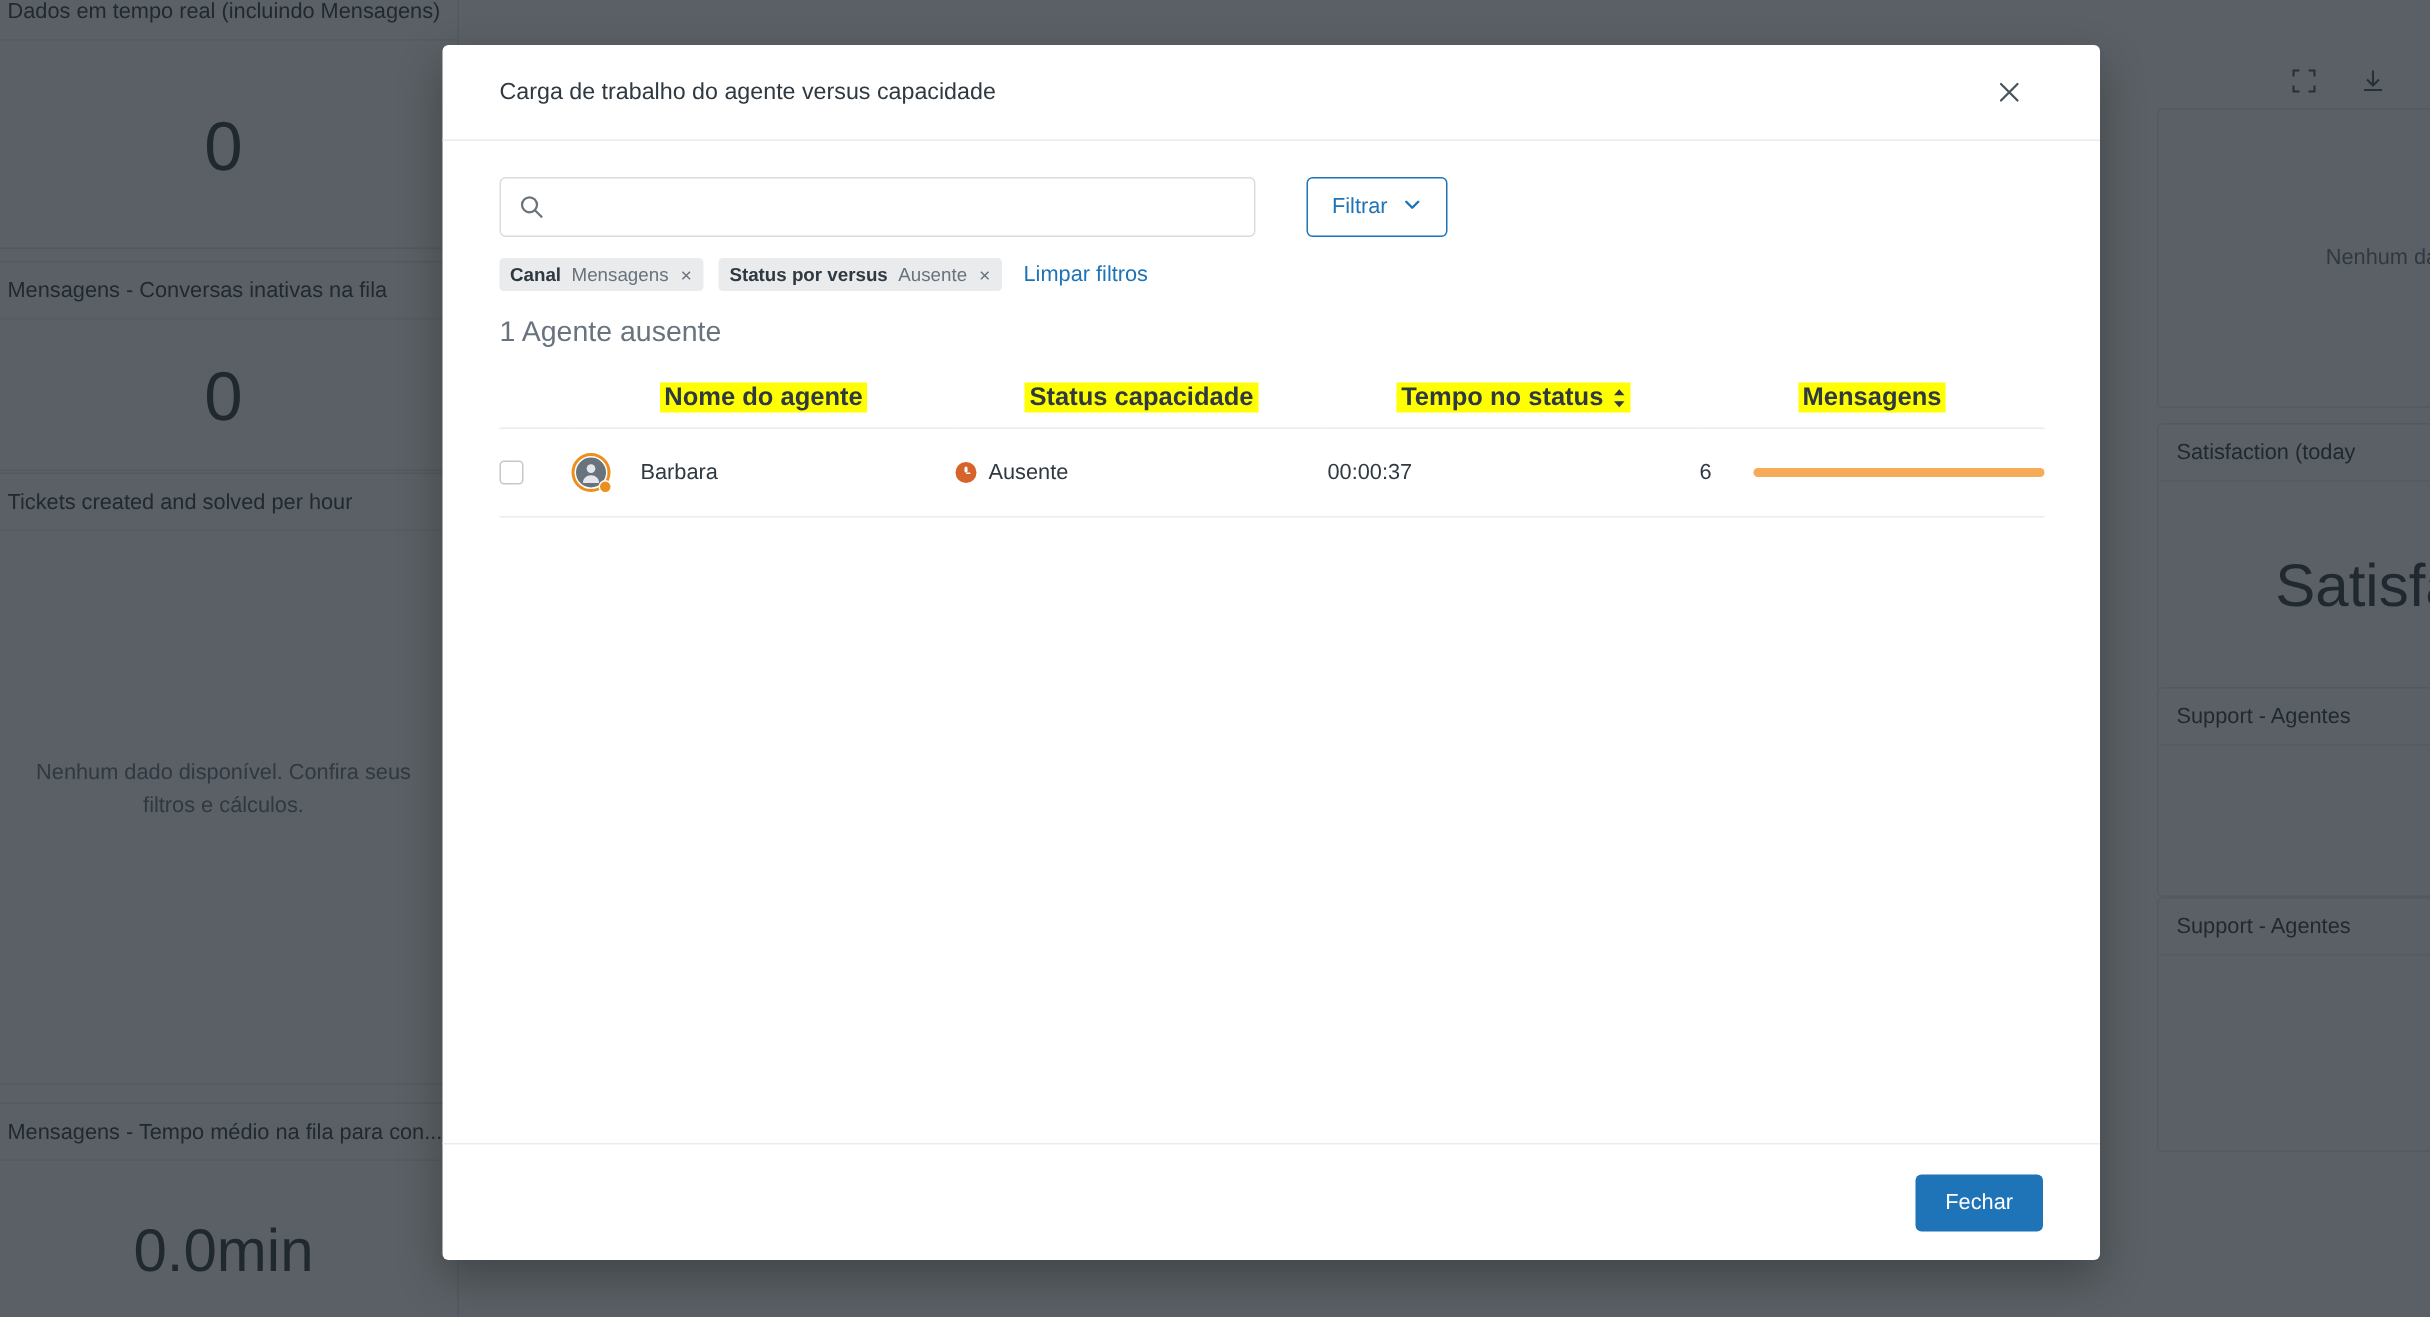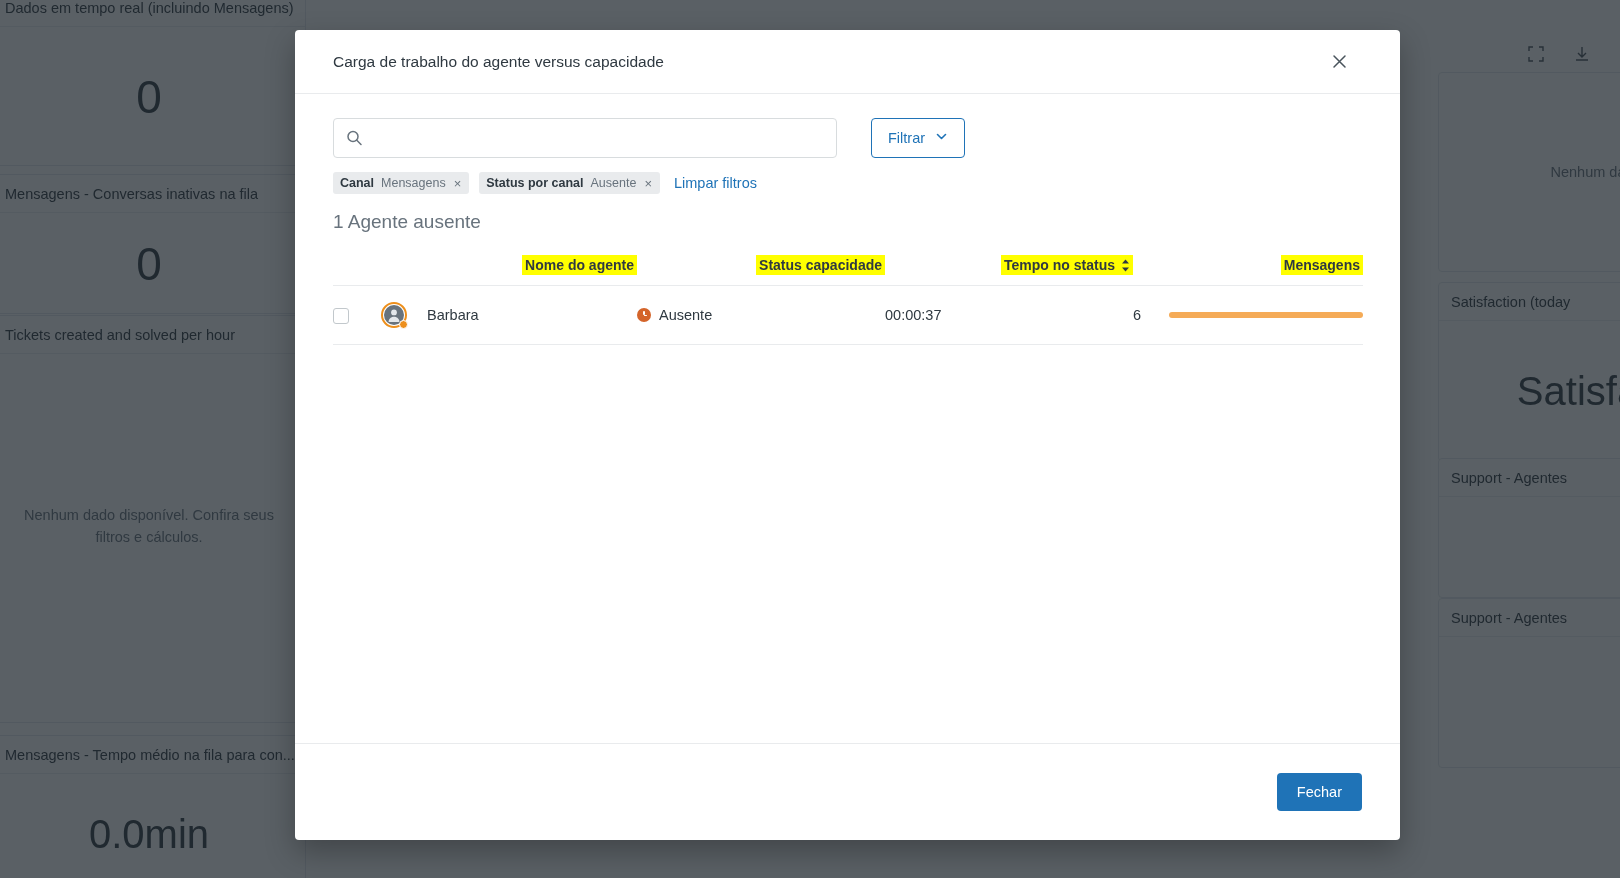--- a/index.html
+++ b/index.html
@@ -173,22 +173,22 @@
   }
 
   
   .tbl {
     width: 100%;
     margin-top: 22px;
     border-collapse: collapse;
     table-layout: fixed;
   }
   .tbl th {
-    text-align: right;
-    font-size: 14px;
+    text-align: center;
+    font-size: 17px;
     font-weight: 700;
     color: #2f3941;
     padding: 0 0 10px 0;
     border-bottom: 1px solid #e9ebed;
     vertical-align: bottom;
   }
   .th-inner {
     display: inline-flex; align-items: center; gap: 6px;
     background: #ffff00;
     padding: 1px 3px;
@@ -280,21 +280,21 @@
   }
   .msgs-bar-fill {
     position: absolute; left: 0; top: 0; bottom: 0;
     border-radius: 3px;
     background: #f5ab57;
   }
 
   
   .modal-footer {
     flex: 0 0 auto;
-    height: 97px;
+    height: 78px;
     border-top: 1px solid #e9ebed;
     display: flex; align-items: center; justify-content: flex-end;
     padding: 0 38px;
   }
   .primary-btn {
     background: #1f73b7;
     color: #ffffff;
     border: none;
     border-radius: 4px;
     height: 38px;
@@ -413,21 +413,21 @@
       </button>
     </div>
 
     <div class="chips-row">
       <span class="chip">
         <span class="chip-key">Canal</span>
         <span class="chip-val">Mensagens</span>
         <span class="chip-x">×</span>
       </span>
       <span class="chip">
-        <span class="chip-key">Status por canal</span>
+        <span class="chip-key">Status por versus</span>
         <span class="chip-val">Ausente</span>
         <span class="chip-x">×</span>
       </span>
       <a class="clear-link">Limpar filtros</a>
     </div>
 
     <div class="count-line">1 Agente ausente</div>
 
     <table class="tbl">
       <colgroup>

